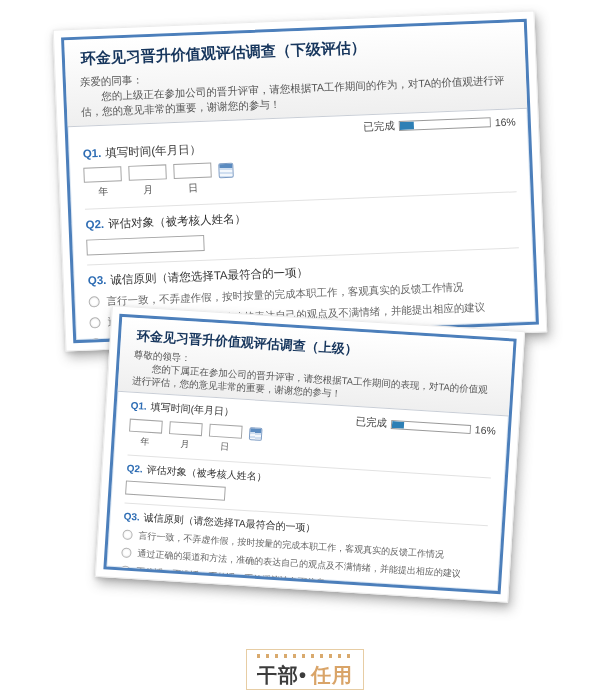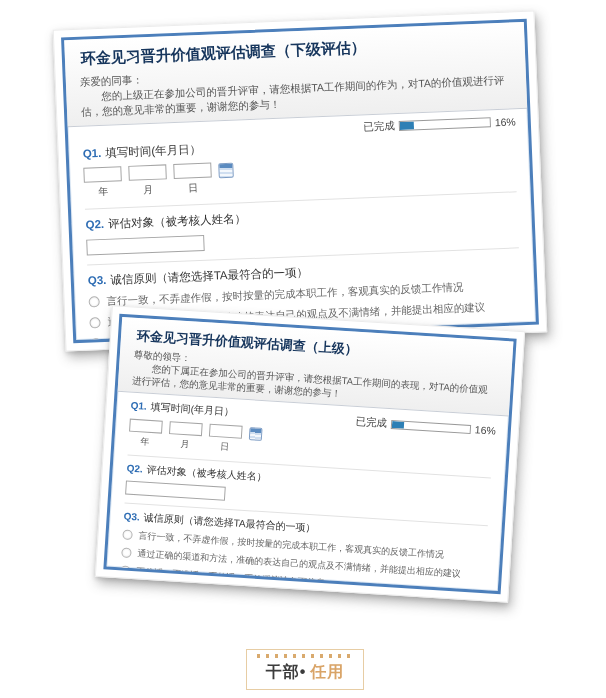--- a/index.html
+++ b/index.html
@@ -90,21 +90,21 @@
   .badge{
     position:absolute;left:246px;top:649px;width:118px;height:41px;
     border:1px solid #e6c globe;
     border:1px solid #e7cda4;box-sizing:border-box;background:#fff;
     display:flex;flex-direction:column;align-items:center;z-index:0;
   }
   .badge-dots{
     width:96px;height:4px;margin-top:4px;
     background:repeating-linear-gradient(90deg,#d9aa6e 0 3px,transparent 3px 9px);
   }
-  .badge-line{margin-top:4px;font-size:16px;font-weight:bold;letter-spacing:1px;}
+  .badge-line{margin-top:4px;font-size:20px;font-weight:bold;letter-spacing:1px;}
   .badge-primary{color:#3c3c3c;}
   .badge-accent{color:#d9a468;margin-left:4px;}
 </style>
 </head>
 <body>
 
 <div class="paper form1">
   <div class="frame">
     <div class="header">
       <div class="form-title">环金见习晋升价值观评估调查（下级评估）</div>

